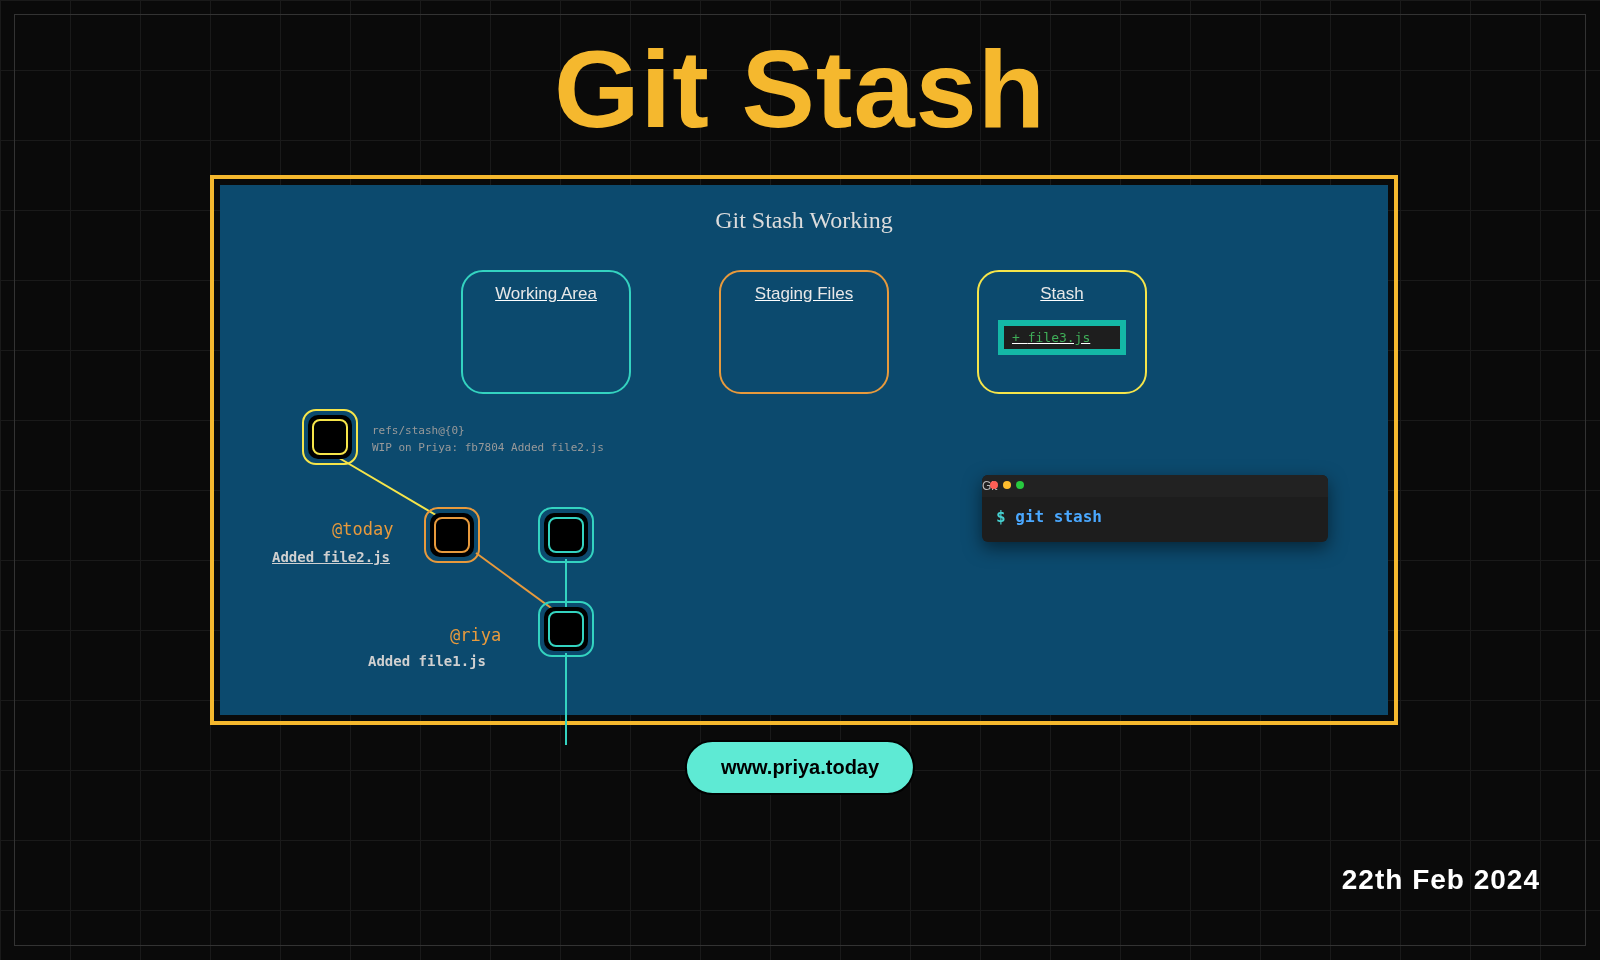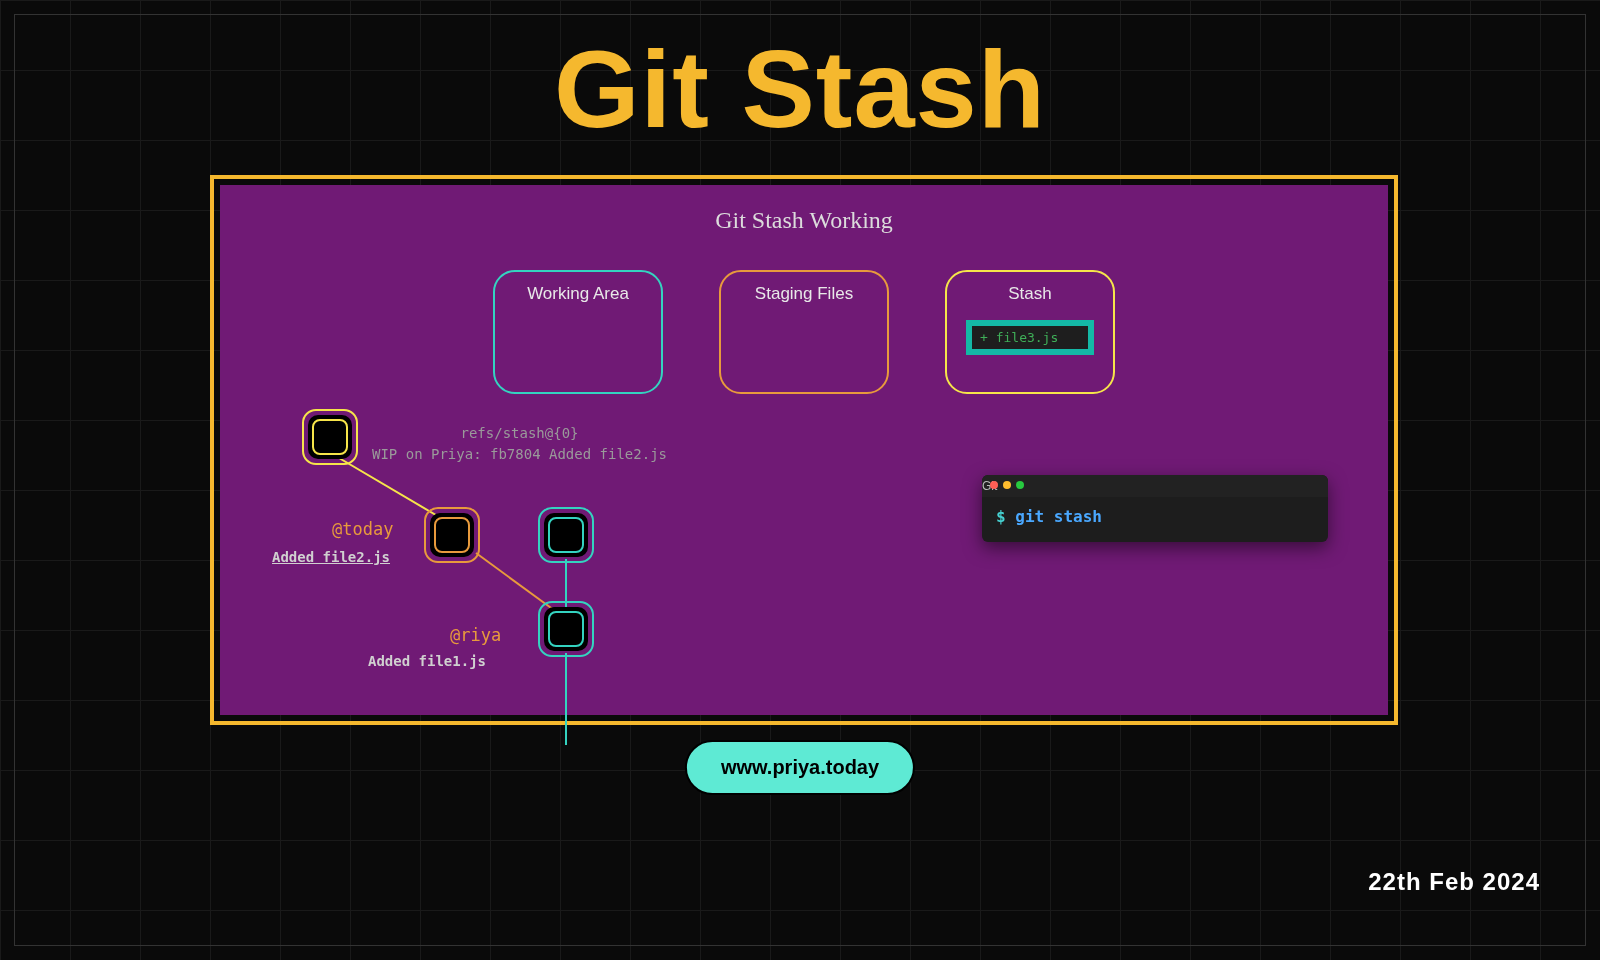--- a/index.html
+++ b/index.html
@@ -33,38 +33,39 @@
 
   .panel-wrap {
     position: absolute;
     left: 210px; top: 175px;
     width: 1188px; height: 550px;
     border: 4px solid #f5b82e;
   }
   .panel {
     position: absolute;
     inset: 6px;
-    background: #701a75;
+    background: #0c4a6e;
   }
 
   .diagram-title {
     text-align: center;
     margin-top: 22px;
     font-family: "Comic Sans MS", "Chalkboard SE", cursive;
     font-size: 24px;
     color: #dcdcdc;
     font-weight: 400;
   }
 
   .areas {
     display: flex;
-    gap: 56px;
+    gap: 88px;
     justify-content: center;
     margin-top: 36px;
     padding: 0 40px;
+    text-decoration: underline;
   }
   .area {
     width: 170px;
     height: 124px;
     border-radius: 22px;
     border: 2px solid;
     display: flex;
     flex-direction: column;
     align-items: center;
     padding-top: 12px;
@@ -92,24 +93,23 @@
   
   .graph {
     position: absolute;
     left: 60px; top: 230px;
     width: 520px; height: 320px;
   }
   .refline {
     position: absolute;
     left: 92px; top: 8px;
     font-family: Menlo, Consolas, monospace;
-    font-size: 14px;
+    font-size: 11px;
     line-height: 1.5;
     color: #9a9a9a;
-    text-align: center;
   }
 
   .node {
     position: absolute;
     width: 44px; height: 44px;
     border-radius: 10px;
     background: #000;
     display: flex; align-items: center; justify-content: center;
   }
   .node::after {
@@ -206,21 +206,21 @@
     border-radius: 28px;
     padding: 14px 34px;
     font-weight: 800;
     font-size: 20px;
     color: #000;
   }
   .date {
     position: absolute;
     right: 60px; bottom: 64px;
     font-weight: 800;
-    font-size: 24px;
+    font-size: 28px;
     letter-spacing: 1px;
     color: #fff;
   }
 </style>
 </head>
 <body>
 
 <div class="outer-border"></div>
 
 <h1 class="title">Git Stash</h1>

